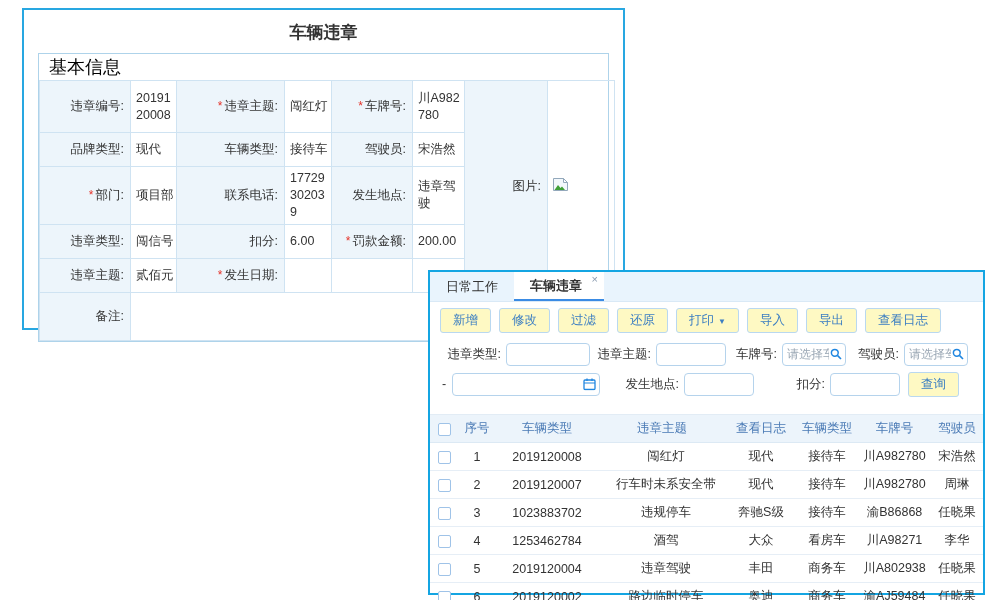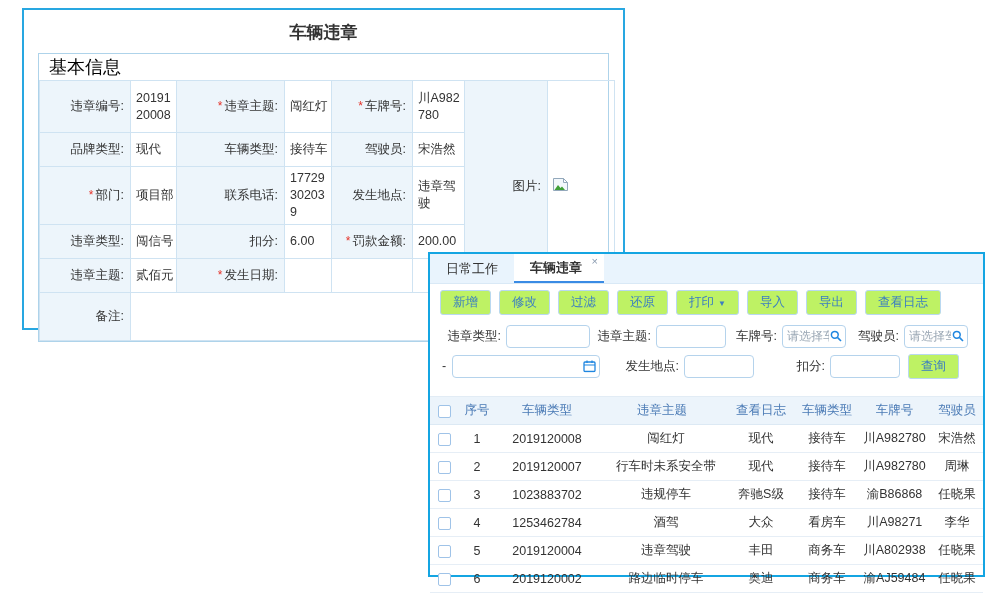--- a/index.html
+++ b/index.html
@@ -16,29 +16,29 @@
   .info-header { height:26px; line-height:26px; padding:0 10px; font-size:18px; color:#000000; }
   table.form-grid { width:100%; border-collapse:collapse; table-layout:fixed;
     font-size:12.5px; color:#333; }
   table.form-grid td { border:1px solid #cfe3f2; vertical-align:middle; overflow:hidden; }
   td.lbl { background:#edf5fb; text-align:right; padding:3px 6px 3px 2px; white-space:nowrap; }
   td.val { background:#fff; text-align:left; padding:3px 2px 3px 5px; word-break:break-all; line-height:1.35; }
   td.photo-val { vertical-align:top; padding:4px; }
   .req { color:#e5332a; margin-right:2px; font-size:12px; }
 
   
-  .panel { position:absolute; left:428px; top:252px; width:557px; height:325px;
+  .panel { position:absolute; left:428px; top:270px; width:557px; height:325px;
     background:#fff; border:2px solid #14a5e2; z-index:2; }
   .tabbar { height:30px; background:#e9f4fd; display:flex; border-bottom:1px solid #d9e9f6; }
   .tab { padding:0 16px; font-size:13px; color:#333; display:flex; align-items:center; cursor:default; }
   .tab.active { background:#fff; font-weight:bold; border-bottom:2px solid #3a8be4; position:relative; padding-right:22px; }
   .tab-close { position:absolute; top:1px; right:6px; font-size:11px; color:#8a9bb0; font-weight:normal; }
 
   .toolbar { padding:6px 10px; display:flex; gap:8px; }
-  .btn { background:#bef264; border:1px solid #b9d8f0; color:#3b7ec2; font-size:12.5px;
+  .btn { background:#fef9c3; border:1px solid #b9d8f0; color:#3b7ec2; font-size:12.5px;
     padding:4px 12px; border-radius:3px; line-height:1.2; white-space:nowrap; cursor:pointer; }
   .btn .arrow { font-size:8px; margin-left:4px; color:#3b7ec2; }
 
   .filters { padding:0 12px 2px; }
   .frow { display:flex; align-items:center; height:30px; }
   .flabel { font-size:12.5px; color:#333; text-align:right; padding-right:5px; white-space:nowrap; }
   .fld { position:relative; display:inline-block; }
   .fin { border:1px solid #b5d3ec; border-radius:4px; height:23px; background:#fff;
     font-size:12px; padding:0 4px; color:#333; width:100%;
     font-family:"Liberation Sans","DejaVu Sans",sans-serif; }

